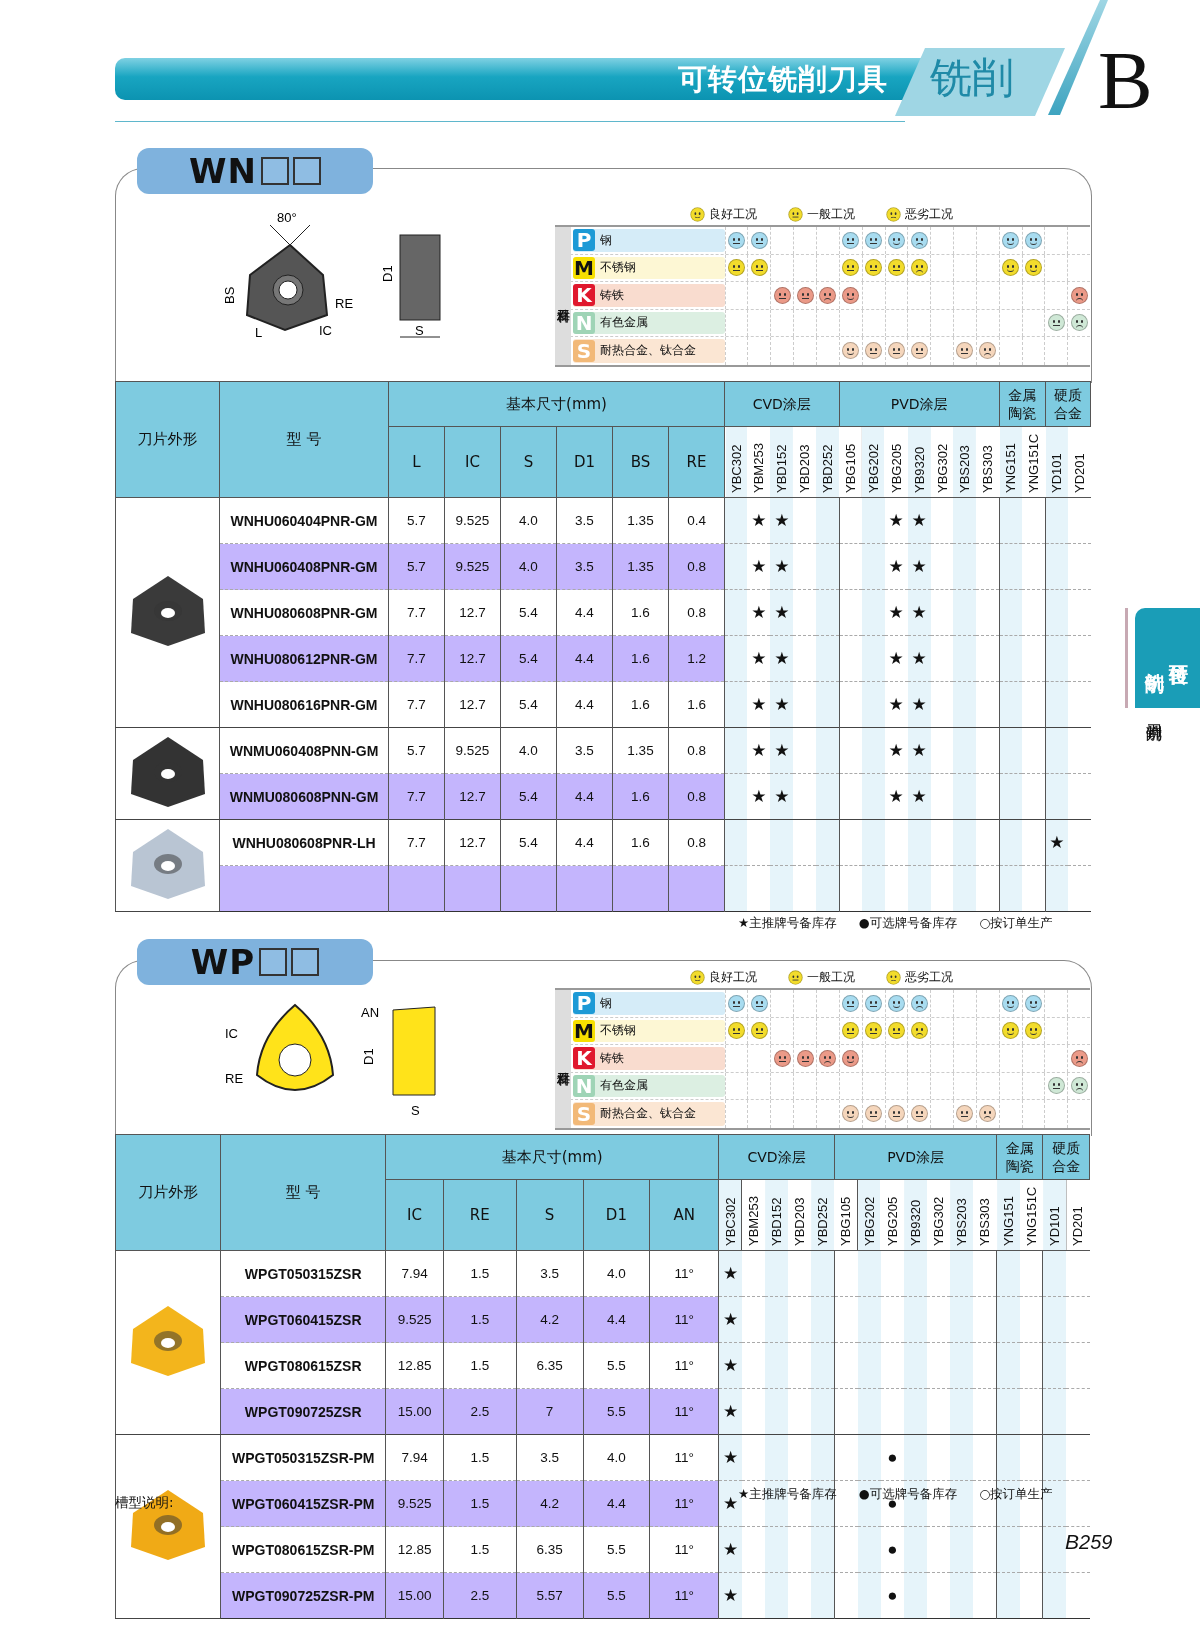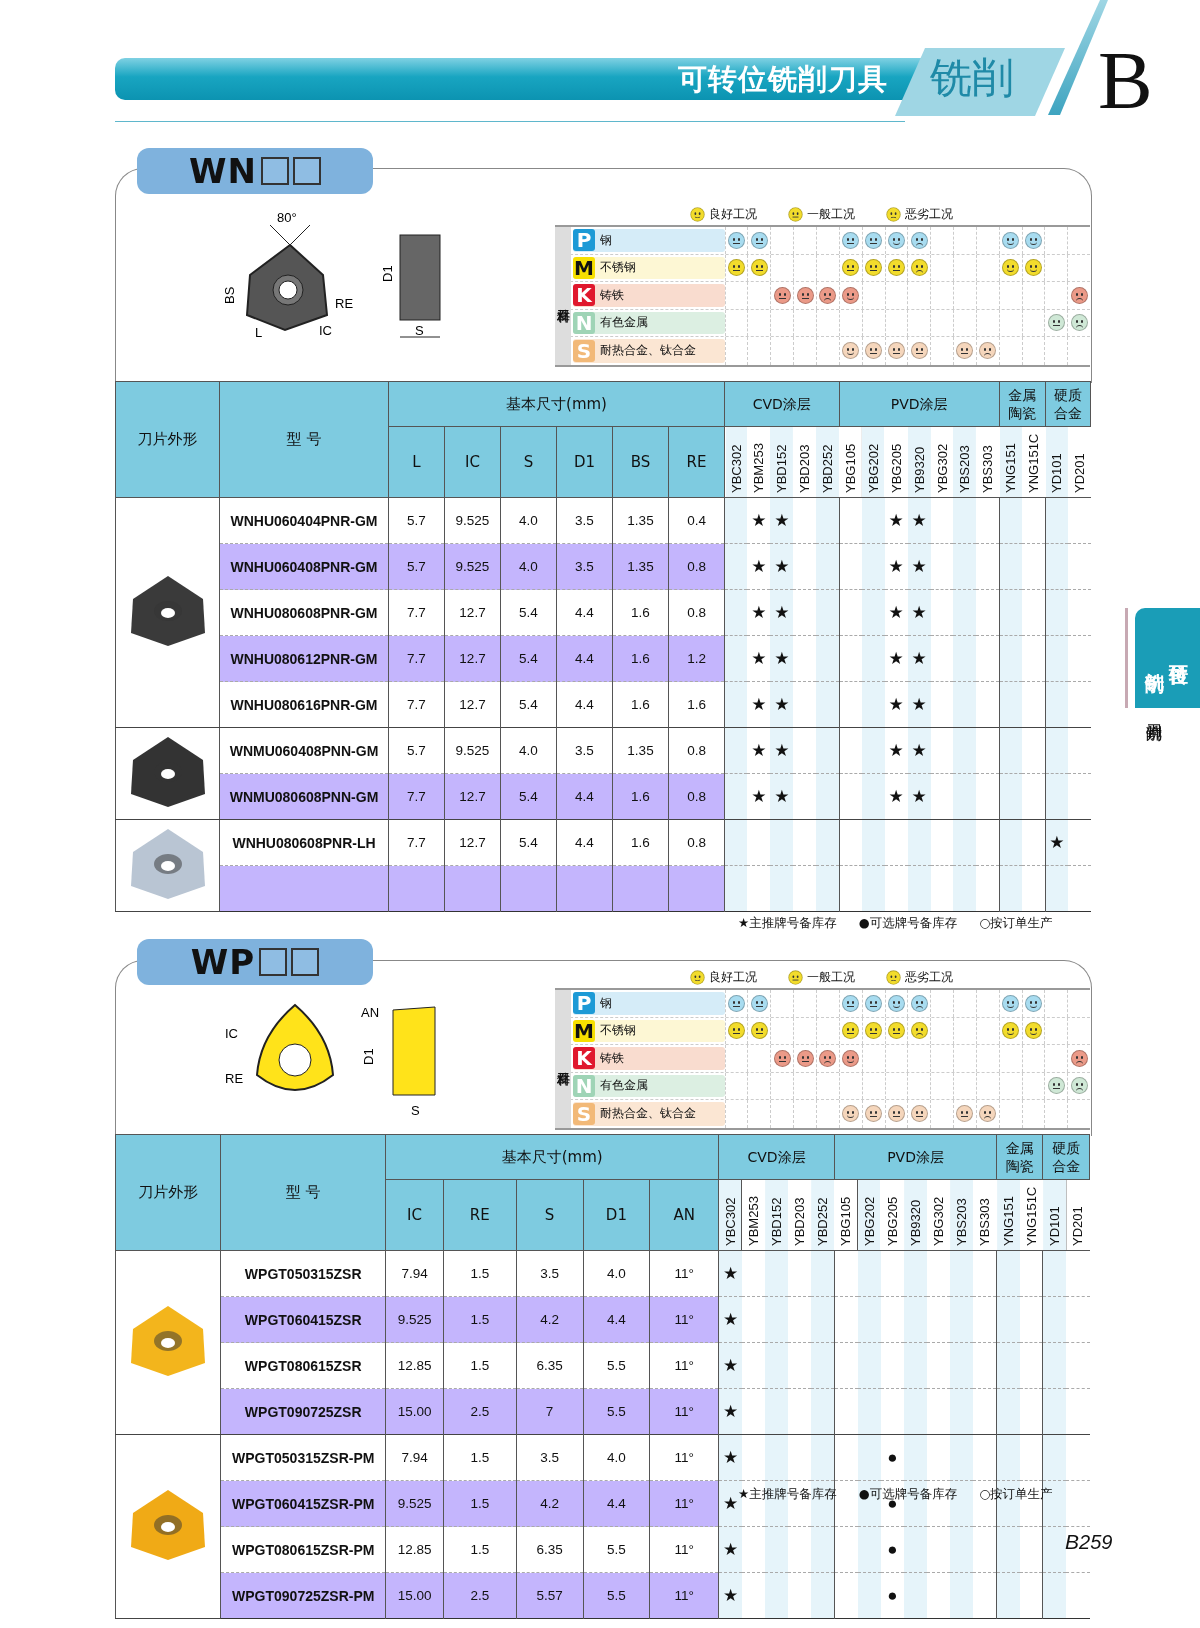--- a/index.html
+++ b/index.html
@@ -1062,17 +1062,18 @@
       </tr>
     </tbody>
   </table>
 <div class="abs legend-line" style="left:738px;top:1486px">
   <span>★主推牌号备库存</span>
   <span>●可选牌号备库存</span>
   <span>○按订单生产</span>
 </div>
 
 <div class="abs note" style="left:115px;top:1492px">
+  <div>槽型说明:</div>
 </div>
 
 <div class="abs pagenum" style="left:1065px;top:1530px">
   <span>B</span><span style="font-size:20px">259</span>
 </div>
 
 </body></html>

